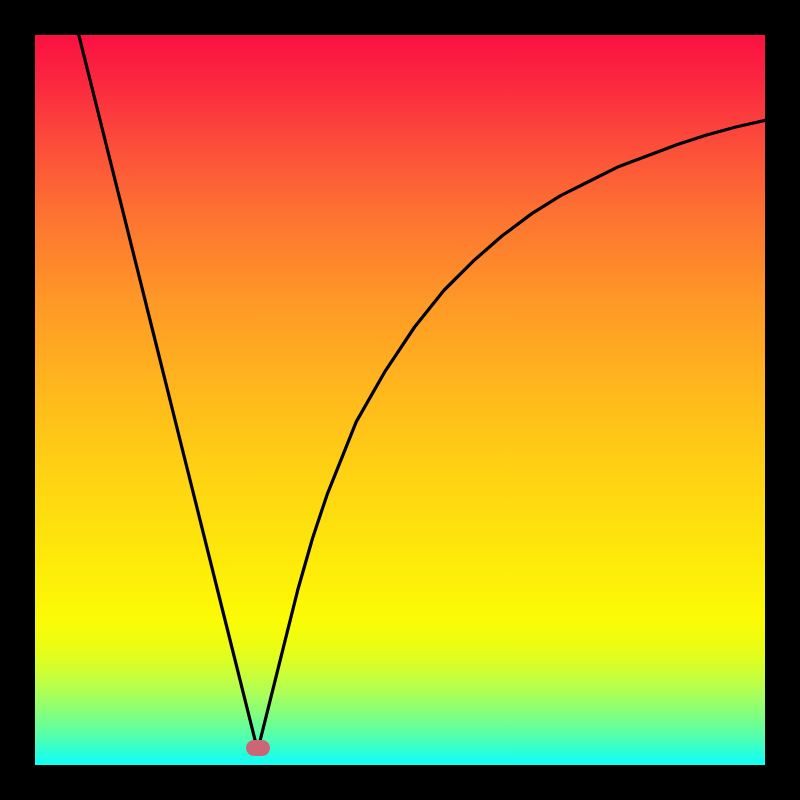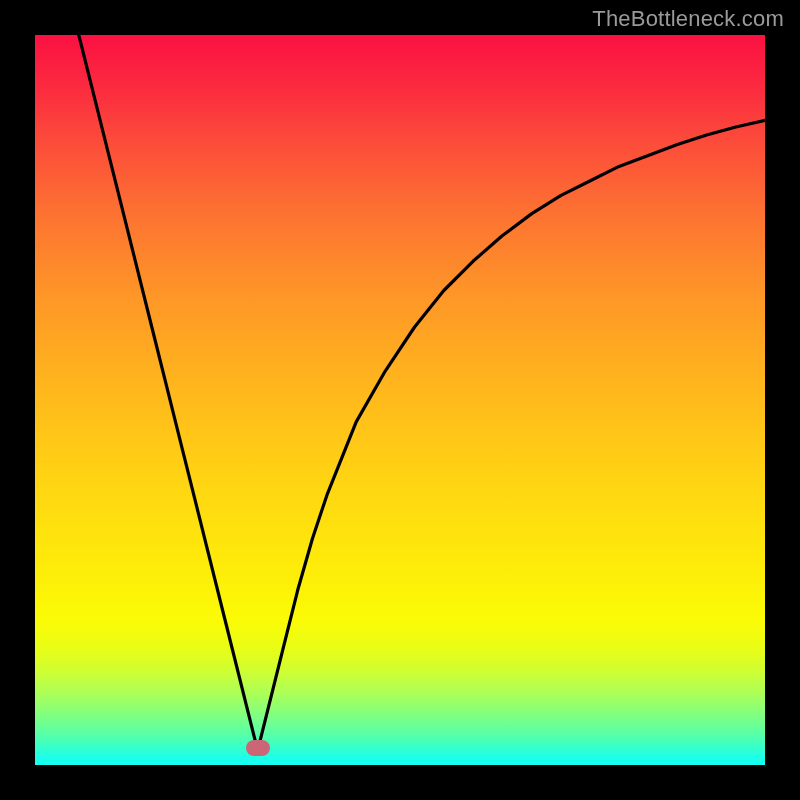--- a/index.html
+++ b/index.html
@@ -84,15 +84,14 @@
       <g id="curve-group">
           <path d="M43.80 0.00 L58.40 58.40 L73.00 116.80 L87.60 175.20 L102.20 233.60 L116.80 292.00 L131.40 350.40 L146.00 408.80 L160.60 467.20 L175.20 525.60 L189.80 584.00 L204.40 642.40 L219.00 700.80 L222.65 715.40" fill="none" stroke="#000000" stroke-width="3.2" stroke-linecap="round" stroke-linejoin="round"></path>
           <path d="M222.65 715.40 L233.60 671.60 L248.20 613.20 L262.80 554.80 L277.40 503.70 L292.00 459.90 L321.20 386.90 L350.40 335.80 L379.60 292.00 L408.80 255.50 L438.00 226.30 L467.20 200.75 L496.40 178.85 L525.60 160.60 L554.80 146.00 L584.00 131.40 L613.20 120.45 L642.40 109.50 L671.60 100.01 L700.80 91.98 L730.00 85.41" fill="none" stroke="#000000" stroke-width="3.2" stroke-linecap="round" stroke-linejoin="round"></path>
         </g>
     </svg>
 
     <div class="marker" id="marker" style="left: 222.65px; top: 713.21px; background: rgb(204, 102, 119);"></div>
 
   </div>
 
-  <div class="watermark">TheBottleneck.com</div>
 
 </div>
 
 </body></html>

